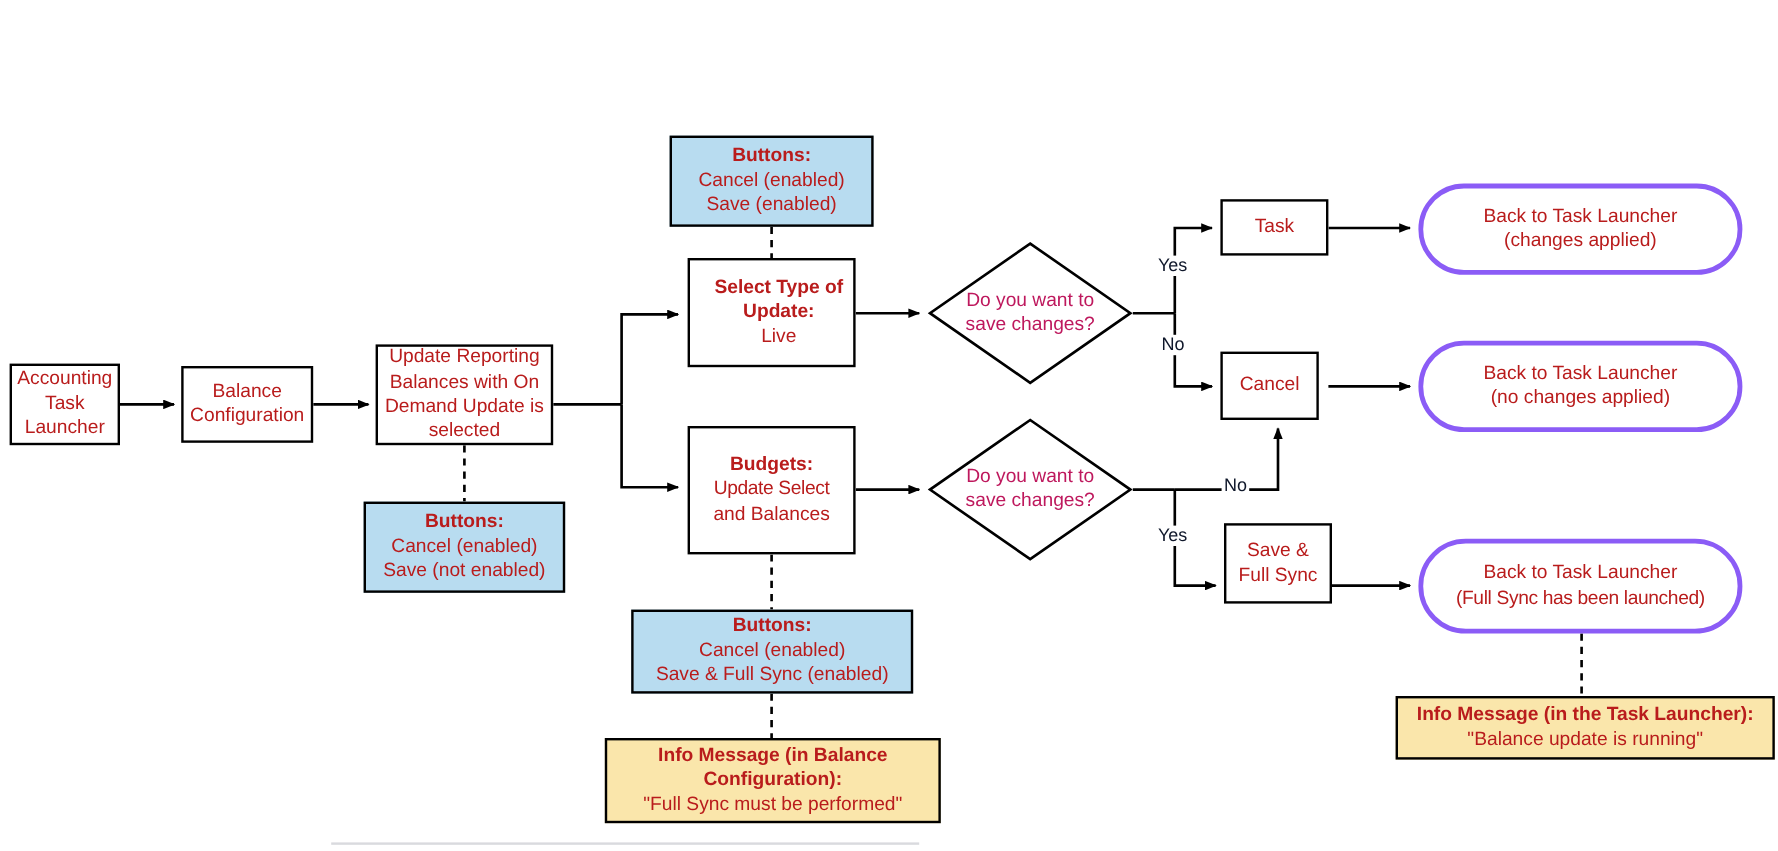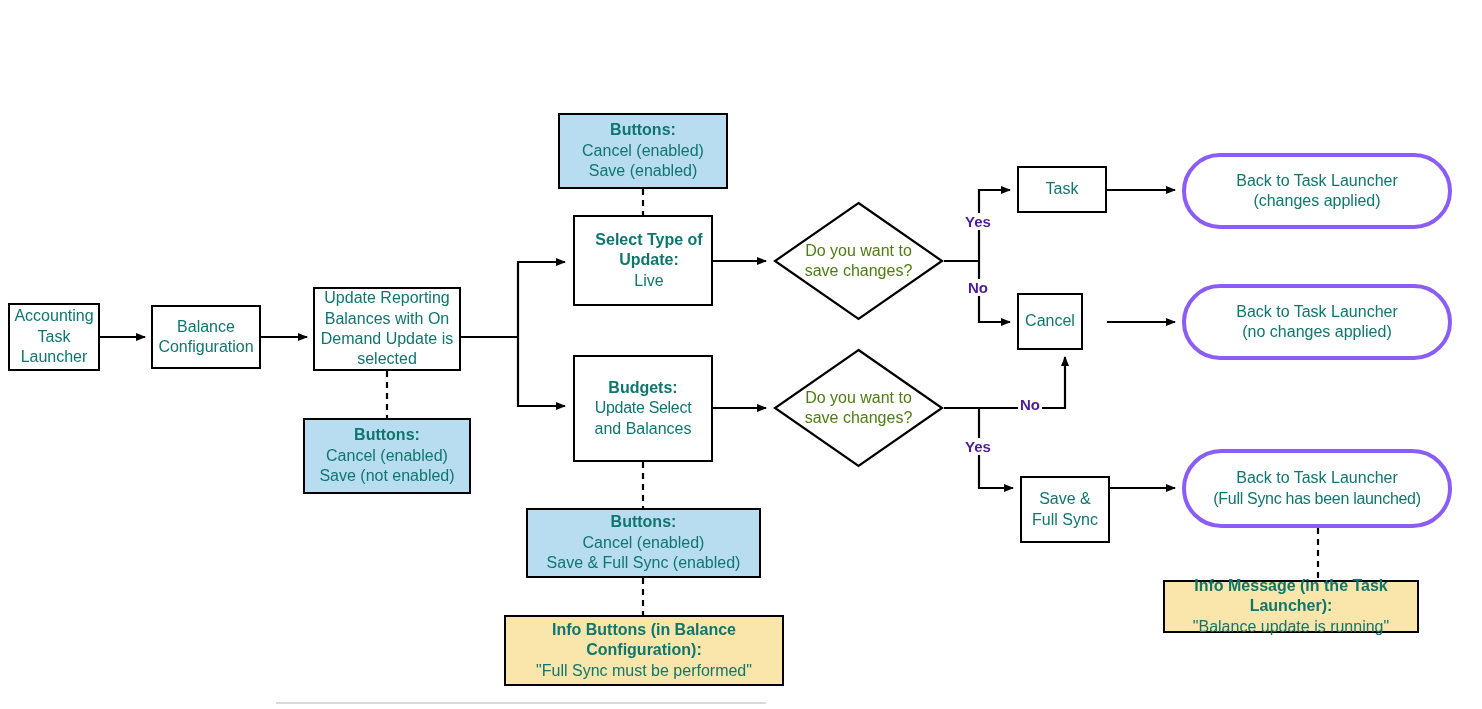--- a/index.html
+++ b/index.html
@@ -24,21 +24,21 @@
     pointer-events: none;
   }
   .node {
     position: absolute;
     box-sizing: border-box;
     display: flex;
     align-items: center;
     justify-content: center;
     text-align: center;
     line-height: 1.28;
-    color: #0f766e;
+    color: #b91c1c;
   }
   .proc {
     border: 2px solid #000000;
     background: #ffffff;
     font-size: 16px;
   }
   .term {
     border: 4px solid #8b5cf6;
     background: #ffffff;
     border-radius: 999px;
@@ -60,30 +60,29 @@
     position: absolute;
     left: 0;
     top: 0;
   }
   .diamond-label {
     position: relative;
     z-index: 2;
     text-align: center;
     font-size: 16px;
     line-height: 1.25;
-    color: #4d7c0f;
+    color: #be185d;
   }
   .edge-label {
     position: absolute;
     font-size: 15px;
-    color: #4c1d95;
+    color: #0f172a;
     background: #ffffff;
     padding: 0 2px;
     white-space: nowrap;
-    font-weight: bold;
   }
   .b { font-weight: bold; }
   .tight { letter-spacing: -0.3px; }
   .baseline {
     position: absolute;
     background: #d9dade;
     height: 2px;
   }
 </style>
 </head>
@@ -201,25 +200,25 @@
 
   <div class="edge-label" style="left:963px; top:213px;">Yes</div>
   <div class="edge-label" style="left:966px; top:279px;">No</div>
   <div class="edge-label" style="left:1018px; top:396px;">No</div>
   <div class="edge-label" style="left:963px; top:438px;">Yes</div>
 
   <div class="node proc" style="left:1017px; top:166px; width:90px; height:47px;">
     <div>Task</div>
   </div>
 
-  <div class="node proc" style="left:1017px; top:293px; width:66px; height:57px;">
+  <div class="node proc" style="left:1017px; top:293px; width:82px; height:57px;">
     <div>Cancel</div>
   </div>
 
-  <div class="node proc" style="left:1020px; top:476px; width:90px; height:67px;">
+  <div class="node proc" style="left:1020px; top:436px; width:90px; height:67px;">
     <div>
       <div>Save &amp;</div>
       <div>Full Sync</div>
     </div>
   </div>
 
   <div class="node term" style="left:1182px; top:153px; width:270px; height:76px;">
     <div>
       <div>Back to Task Launcher</div>
       <div>(changes applied)</div>
@@ -259,27 +258,27 @@
   <div class="node note note-blue" style="left:526px; top:508px; width:235px; height:70px;">
     <div>
       <div class="b">Buttons:</div>
       <div>Cancel (enabled)</div>
       <div>Save &amp; Full Sync (enabled)</div>
     </div>
   </div>
 
   <div class="node note note-yellow" style="left:504px; top:615px; width:280px; height:71px;">
     <div>
-      <div class="b">Info Buttons (in Balance</div>
+      <div class="b">Info Message (in Balance</div>
       <div class="b">Configuration):</div>
       <div>"Full Sync must be performed"</div>
     </div>
   </div>
 
-  <div class="node note note-yellow" style="left:1163px; top:580px; width:256px; height:53px;">
+  <div class="node note note-yellow" style="left:1163px; top:580px; width:316px; height:53px;">
     <div>
       <div class="b">Info Message (in the Task Launcher):</div>
       <div>"Balance update is running"</div>
     </div>
   </div>
 
   <div class="baseline" style="left:276px; top:702px; width:490px;"></div>
 
 </div>
 

